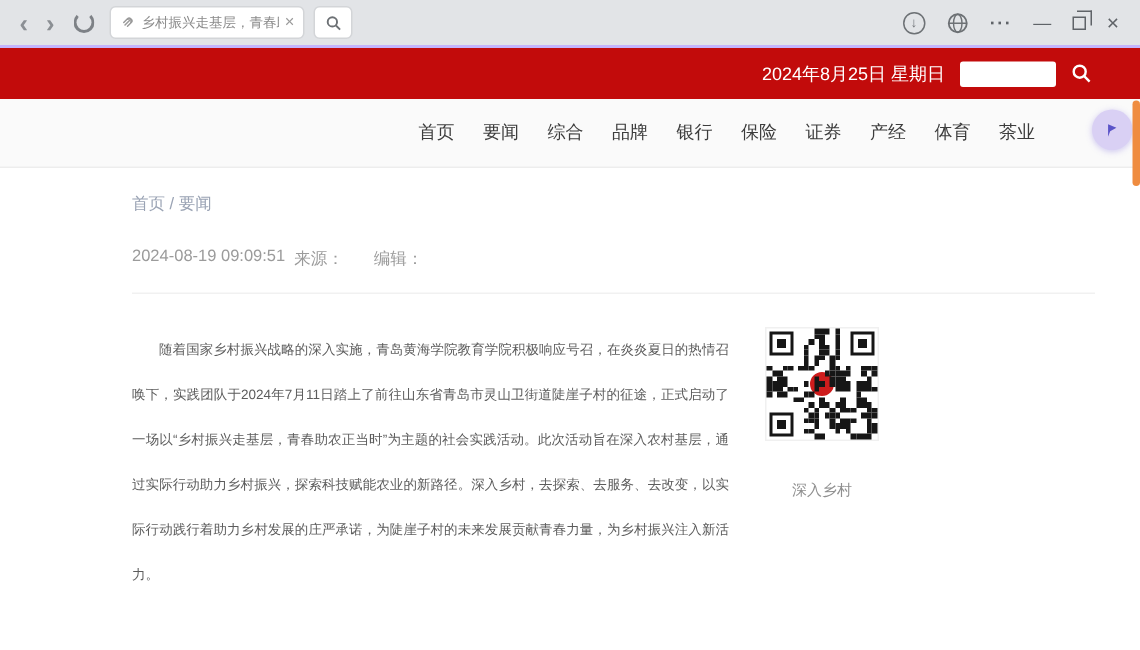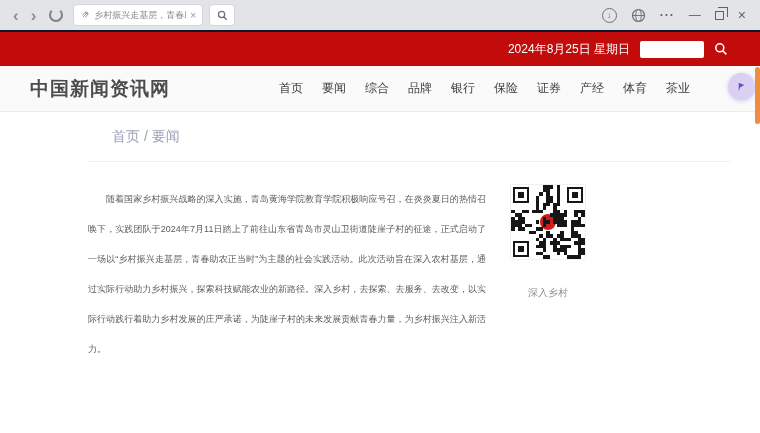--- a/index.html
+++ b/index.html
@@ -24,36 +24,36 @@
   .circ-icon { width:15px; height:15px; border:1.4px solid #6d7175; border-radius:50%;
     display:flex; align-items:center; justify-content:center; font-size:9px; color:#6d7175; cursor:pointer; }
   .ellipsis { color:#5f6368; font-size:12px; letter-spacing:1px; font-weight:bold; cursor:pointer; }
   .min { color:#5f6368; font-size:12px; cursor:pointer; }
   .restore { width:9px; height:9px; border:1.3px solid #5f6368; position:relative; cursor:pointer; }
   .restore::after { content:""; position:absolute; left:2px; bottom:2px; width:9px; height:9px;
     border:1.3px solid #5f6368; border-bottom:none; border-left:none; }
   .close-x { color:#5f6368; font-size:14px; cursor:pointer; }
 
   
-  .banner { height:36px; background:#c20b0b; border-top:2px solid #0f172a;
+  .banner { height:36px; background:#c20b0b; border-top:2px solid #c4b5fd;
     display:flex; align-items:center; justify-content:flex-end; padding-right:32px; gap:10px; }
   .banner-date { color:#fff; font-size:12px; }
   .banner-search { width:64px; height:17px; border:none; border-radius:2px; background:#fff;
     outline:none; padding:0 4px; font-size:10px; }
 
   
   .site-header { height:46px; background:#fafafa; border-bottom:1px solid #ededed;
     display:flex; align-items:center; padding:0 30px; }
   .logo { font-size:19px; font-weight:bold; color:#4c4c4c; letter-spacing:1px; }
   .main-nav { margin-left:auto; margin-right:40px; display:flex; gap:19px; }
   .main-nav span { font-size:12px; color:#3c3c3c; cursor:pointer; white-space:nowrap; }
 
   
   .content { padding:16px 30px 0 88px; background:#fff; }
-  .breadcrumb { font-size:14px; color:#9aa3b4;margin-left:24px; }
+  .breadcrumb { font-size:11px; color:#9aa3b4; }
   .breadcrumb span { cursor:pointer; }
   .page-title { margin-top:20px; font-size:26px; font-weight:600; color:#3e3e3e; letter-spacing:1px; }
   .meta { margin-top:22px; font-size:11px; color:#9b9b9b; display:flex; gap:6px; }
   .meta .gap { margin-left:14px; }
   .divider { margin-top:15px; border:none; border-top:1px solid #f1f1f1; }
   .article-row { margin-top:22px; display:flex; align-items:flex-start; }
   .body-text { width:398px; font-size:9px; color:#5c5c5c; line-height:30px;
     text-indent:2em; text-align:justify; }
   .qr-col { margin-left:16px; width:92px; display:flex; flex-direction:column; align-items:center; }
   .qr { position:relative; width:76px; height:76px; background:#fff; border:1px solid #f0f0f0; }
@@ -115,38 +115,42 @@
   <input class="banner-search" value="" style="">
   <span>
     <svg width="14" height="14" viewBox="0 0 14 14">
       <circle cx="5.8" cy="5.8" r="4" stroke="#fff" stroke-width="1.6" fill="none"></circle>
       <line x1="8.8" y1="8.8" x2="12.4" y2="12.4" stroke="#fff" stroke-width="1.6"></line>
     </svg>
   </span>
 </div>
 
 <div class="site-header">
-  <div class="logo">中国新闻资讯网</div>
   <nav class="main-nav">
     <span>首页</span>
     <span>要闻</span>
     <span>综合</span>
     <span>品牌</span>
     <span>银行</span>
     <span>保险</span>
     <span>证券</span>
     <span>产经</span>
     <span>体育</span>
     <span>茶业</span>
   </nav>
 </div>
 
 <div class="content">
   <div class="breadcrumb">
     <span>首页</span><span> / </span><span>要闻</span>
+  </div>
+  <div class="meta">
+    <span>2024-08-19 09:09:51</span>
+    <span>来源：</span>
+    <span class="gap">编辑：</span>
   </div>
   <hr class="divider">
   <div class="article-row">
     <p class="body-text">随着国家乡村振兴战略的深入实施，青岛黄海学院教育学院积极响应号召，在炎炎夏日的热情召唤下，实践团队于2024年7月11日踏上了前往山东省青岛市灵山卫街道陡崖子村的征途，正式启动了一场以“乡村振兴走基层，青春助农正当时”为主题的社会实践活动。此次活动旨在深入农村基层，通过实际行动助力乡村振兴，探索科技赋能农业的新路径。深入乡村，去探索、去服务、去改变，以实际行动践行着助力乡村发展的庄严承诺，为陡崖子村的未来发展贡献青春力量，为乡村振兴注入新活力。</p>
     <div class="qr-col">
       <div class="qr">
         <span class="qr-finder" style="left:3%;top:3%"></span>
         <span class="qr-finder" style="right:3%;top:3%"></span>
         <span class="qr-finder" style="left:3%;bottom:3%"></span>
         <span class="qr-dot"></span>

